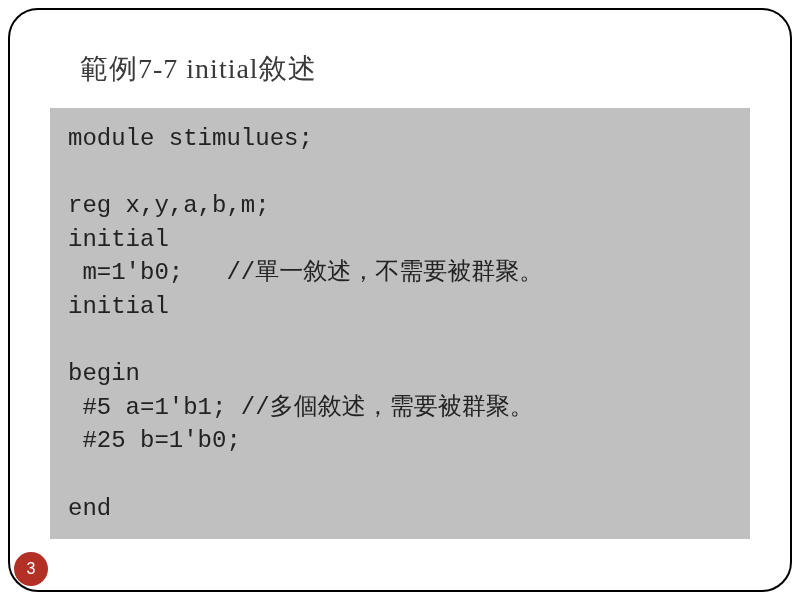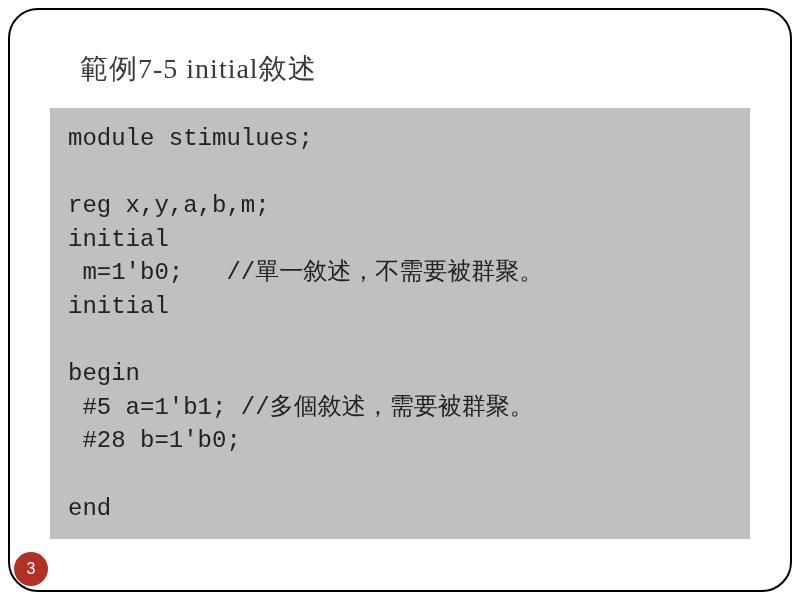--- a/index.html
+++ b/index.html
@@ -50,29 +50,29 @@
       font-size: 16px;
       display: flex;
       align-items: center;
       justify-content: center;
     }
   </style>
 </head>
 <body>
 
 <div class="slide-frame">
-  <div class="title">範例7-5  initial敘述</div>
+  <div class="title">範例7-7  initial敘述</div>
   <div class="code-block">module stimulues;
 
 reg x,y,a,b,m;
 initial
  m=1'b0;   //單一敘述，不需要被群聚。
 initial
 
 begin
  #5 a=1'b1; //多個敘述，需要被群聚。
- #28 b=1'b0;
+ #25 b=1'b0;
 
 end</div>
 </div>
 <div class="page-badge">
   <span>3</span>
 </div>
 
 </body></html>

